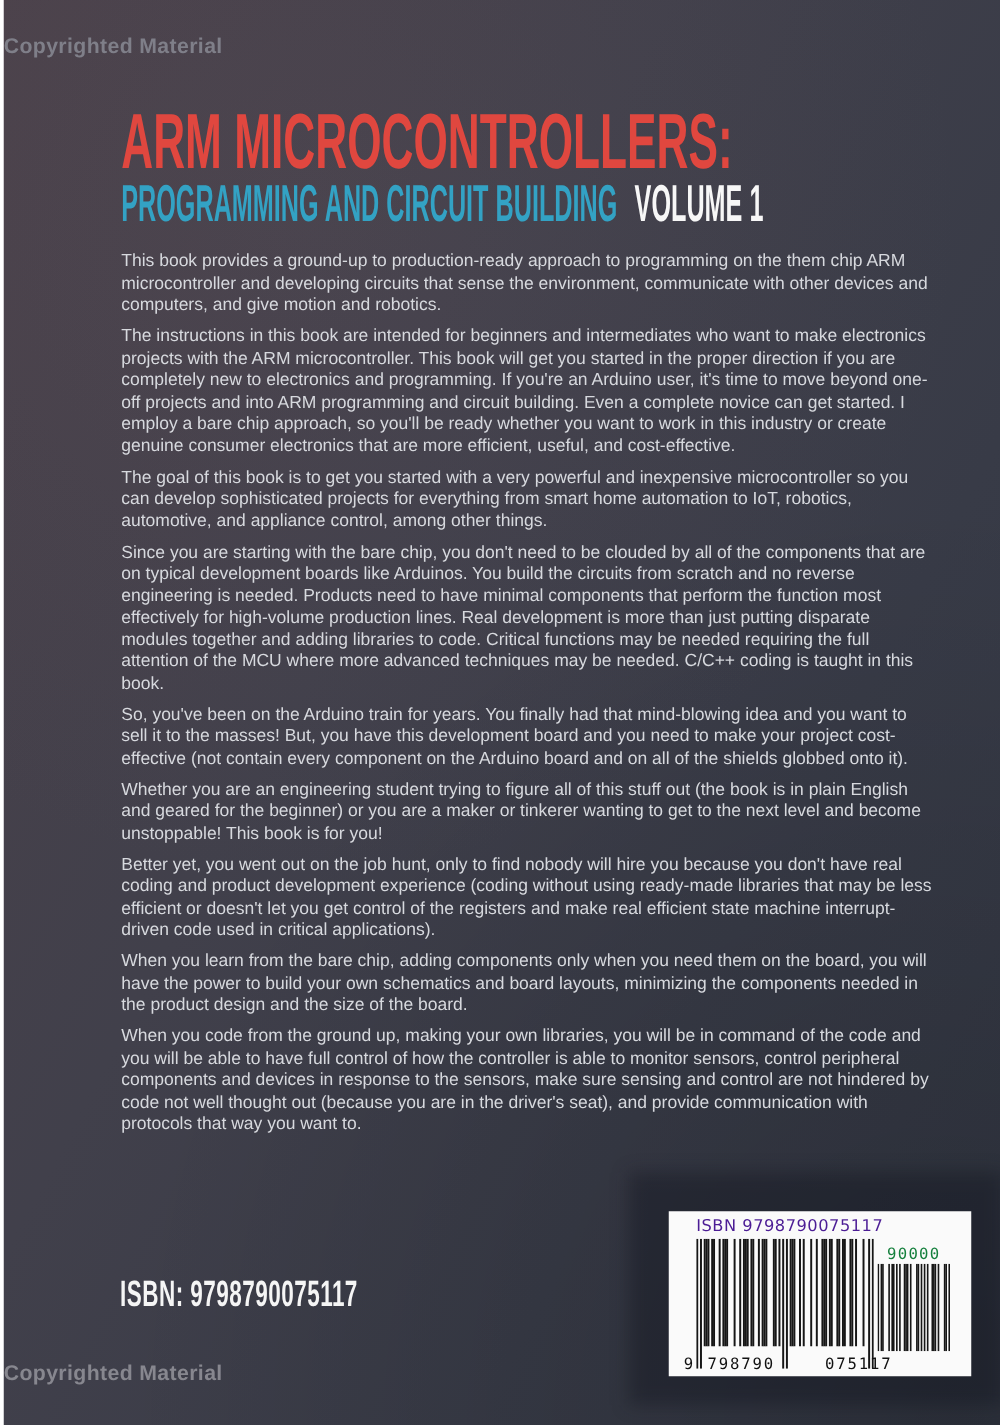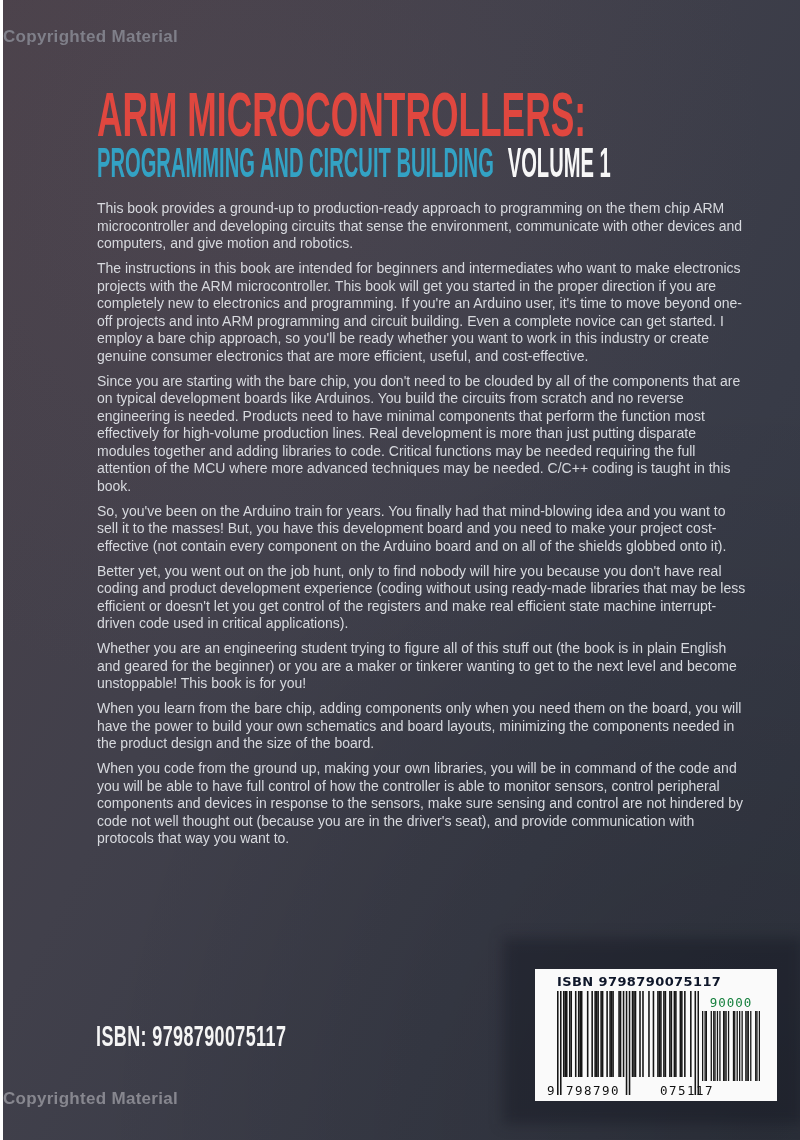--- a/index.html
+++ b/index.html
@@ -26,21 +26,21 @@
         font-size:14px;line-height:17.5px;color:var(--body_text,#d7d9de);z-index:2;}
   .body-text p{margin:0 0 7.5px 0;}
   .isbn-footer{position:absolute;left:93px;top:1022px;white-space:nowrap;
         font-size:24px;line-height:1;font-weight:700;color:#f5f5f5;letter-spacing:0.5px;
         transform:scale(0.75,1.22);transform-origin:0 0;z-index:2;}
   .barcode-shadow{position:absolute;left:500px;top:938px;width:300px;height:186px;
         background:rgba(17,19,28,0.38);filter:blur(7px);z-index:1;}
   .barcode-box{position:absolute;left:532px;top:969px;width:242px;height:132px;
         background:#fafafa;z-index:2;}
   .bc-isbn{position:absolute;left:22px;top:5px;font-family:"DejaVu Sans",sans-serif;
-        font-size:13px;letter-spacing:0.4px;color:#0f172a;font-weight:bold;}
+        font-size:13px;letter-spacing:0.4px;color:#4c1d95;}
   .bc-main{position:absolute;left:12px;top:22px;width:154px;height:108px;}
   .bc-main svg{position:absolute;left:10px;top:0;width:142px;height:104px;}
   .bc-main svg rect,.bc-supp svg rect{fill:#161616;}
   .bc-d{position:absolute;bottom:2px;font-family:"DejaVu Sans Mono",monospace;
         font-size:12.5px;color:#111;line-height:1;}
   .bc-d9{left:0;}
   .bc-g1{left:15px;width:62px;text-align:center;letter-spacing:1.5px;}
   .bc-g2{left:85px;width:62px;text-align:center;letter-spacing:1.5px;margin-left:24px;}
   .bc-supp{position:absolute;left:166px;top:26px;width:60px;}
   .bc-supp-num{text-align:center;font-family:"DejaVu Sans Mono",monospace;
@@ -56,24 +56,25 @@
 
   <h1 class="title-line1">ARM MICROCONTROLLERS:</h1>
 
   <div class="title-line2">
     <span class="sub-blue">PROGRAMMING AND CIRCUIT BUILDING</span><span class="sub-white">VOLUME 1</span>
   </div>
 
   <div class="body-text">
     <p>This book provides a ground-up to production-ready approach to programming on the them chip ARM microcontroller and developing circuits that sense the environment, communicate with other devices and computers, and give motion and robotics.</p>
     <p>The instructions in this book are intended for beginners and intermediates who want to make electronics projects with the ARM microcontroller. This book will get you started in the proper direction if you are completely new to electronics and programming. If you're an Arduino user, it's time to move beyond one-off projects and into ARM programming and circuit building. Even a complete novice can get started. I employ a bare chip approach, so you'll be ready whether you want to work in this industry or create genuine consumer electronics that are more efficient, useful, and cost-effective.</p>
+    <p>The goal of this book is to get you started with a very powerful and inexpensive microcontroller so you can develop sophisticated projects for everything from smart home automation to IoT, robotics, automotive, and appliance control, among other things.</p>
     <p>Since you are starting with the bare chip, you don't need to be clouded by all of the components that are on typical development boards like Arduinos. You build the circuits from scratch and no reverse engineering is needed. Products need to have minimal components that perform the function most effectively for high-volume production lines. Real development is more than just putting disparate modules together and adding libraries to code. Critical functions may be needed requiring the full attention of the MCU where more advanced techniques may be needed. C/C++ coding is taught in this book.</p>
     <p>So, you've been on the Arduino train for years. You finally had that mind-blowing idea and you want to sell it to the masses! But, you have this development board and you need to make your project cost-effective (not contain every component on the Arduino board and on all of the shields globbed onto it).</p>
+    <p>Whether you are an engineering student trying to figure all of this stuff out (the book is in plain English and geared for the beginner) or you are a maker or tinkerer wanting to get to the next level and become unstoppable! This book is for you!</p>
     <p>Better yet, you went out on the job hunt, only to find nobody will hire you because you don't have real coding and product development experience (coding without using ready-made libraries that may be less efficient or doesn't let you get control of the registers and make real efficient state machine interrupt-driven code used in critical applications).</p>
-    <p>Whether you are an engineering student trying to figure all of this stuff out (the book is in plain English and geared for the beginner) or you are a maker or tinkerer wanting to get to the next level and become unstoppable! This book is for you!</p>
     <p>When you learn from the bare chip, adding components only when you need them on the board, you will have the power to build your own schematics and board layouts, minimizing the components needed in the product design and the size of the board.</p>
     <p>When you code from the ground up, making your own libraries, you will be in command of the code and you will be able to have full control of how the controller is able to monitor sensors, control peripheral components and devices in response to the sensors, make sure sensing and control are not hindered by code not well thought out (because you are in the driver's seat), and provide communication with protocols that way you want to.</p>
   </div>
 
   <div class="isbn-footer">ISBN: 9798790075117</div>
 
   <div class="barcode-shadow"></div>
 
   <div class="barcode-box">
     <div class="bc-isbn">ISBN 9798790075117</div>

